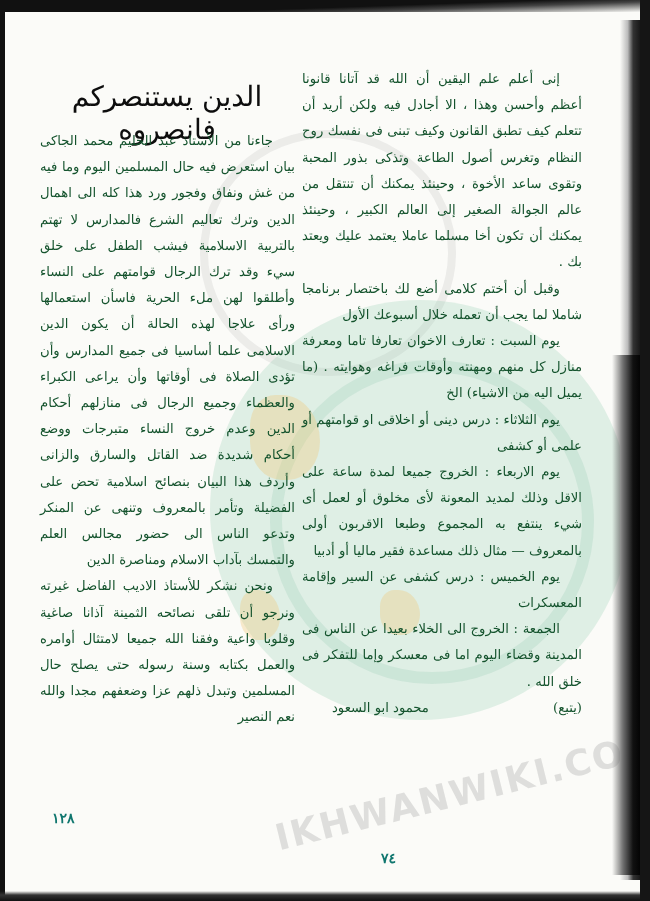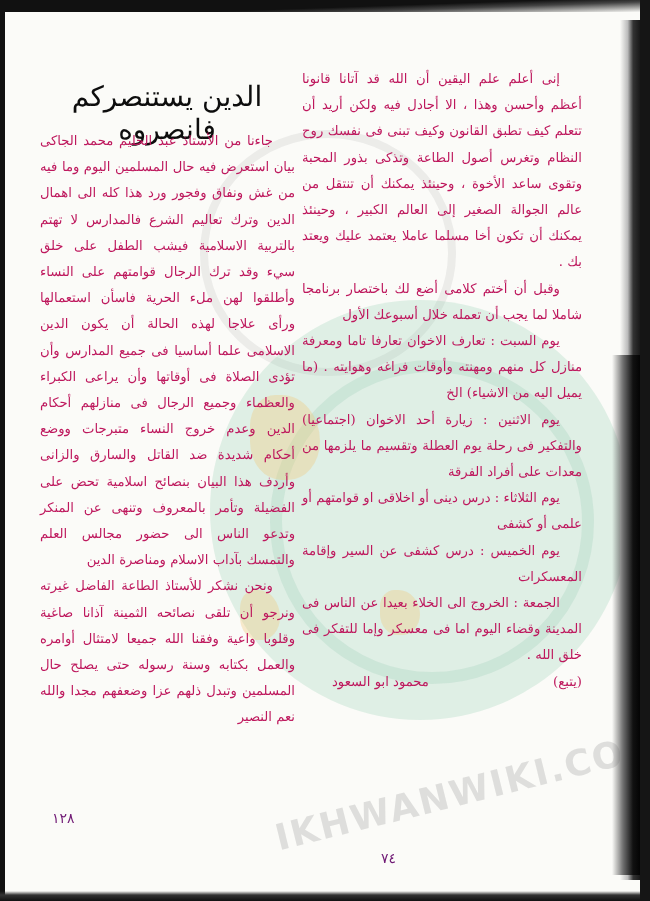--- a/index.html
+++ b/index.html
@@ -32,65 +32,65 @@
       border-radius: 50%; border: 12px solid rgba(120, 190, 160, 0.18); }
     .wm-emblem { position: absolute; left: 200px; top: 130px; width: 240px; height: 230px;
       border-radius: 50%; border: 8px solid rgba(180,180,180,0.22); }
     .wm-blob { position: absolute; border-radius: 40% 60% 50% 50%; background: rgba(240, 200, 120, 0.35); }
     .wm-text { position: absolute; left: 270px; top: 770px; transform: rotate(-14deg);
       font-family: "DejaVu Sans", sans-serif; font-weight: bold; font-size: 36px;
       color: rgba(170,170,170,0.35); letter-spacing: 2px; white-space: nowrap; }
 
     .col {
       position: absolute; direction: rtl; text-align: justify;
-      font-family: "DejaVu Serif", serif; color: #be185d;
+      font-family: "DejaVu Serif", serif; color: #14532d;
       font-size: 13.2px; line-height: 26.2px;
     }
     .col p { margin: 0; }
     .col .indent { text-indent: 22px; }
     .col-left { left: 40px; top: 128px; width: 255px; }
     .col-right { left: 302px; top: 66px; width: 280px; }
 
     .title {
       position: absolute; left: 36px; top: 80px; width: 262px; direction: rtl;
       text-align: center; font-family: "DejaVu Serif", serif; font-weight: normal;
       font-size: 28px; color: #0d0d0d;
     }
     .signature-line { display: flex; direction: rtl; justify-content: space-between; padding-left: 30px; }
-    .page-num { position: absolute; font-family: "DejaVu Serif", serif; font-weight: normal;
-      font-size: 14px; color: #701a75; }
+    .page-num { position: absolute; font-family: "DejaVu Serif", serif; font-weight: bold;
+      font-size: 14px; color: #0f766e; }
     .page-left { left: 52px; top: 810px; }
     .page-right { left: 381px; top: 806px; margin-top: 44px; }
   </style>
 </head>
 <body>
 
 <div class="scan">
 
   <div class="wm-emblem"></div>
   <div class="wm-arc"></div>
   <div class="wm-inner"></div>
   <div class="wm-blob" style="left:250px;top:395px;width:70px;height:85px;"></div>
   <div class="wm-blob" style="left:240px;top:590px;width:40px;height:50px;"></div>
   <div class="wm-blob" style="left:380px;top:590px;width:40px;height:45px;"></div>
   <div class="wm-text">IKHWANWIKI.COM</div>
 
   <div class="title">الدين يستنصركم فانصروه</div>
   <div class="col col-left">
     <p class="indent">جاءنا من الأستاذ عبد الحليم محمد الجاكى بيان استعرض فيه حال المسلمين اليوم وما فيه من غش ونفاق وفجور ورد هذا كله الى اهمال الدين وترك تعاليم الشرع فالمدارس لا تهتم بالتربية الاسلامية فيشب الطفل على خلق سيء وقد ترك الرجال قوامتهم على النساء وأطلقوا لهن ملء الحرية فاسأن استعمالها ورأى علاجا لهذه الحالة أن يكون الدين الاسلامى علما أساسيا فى جميع المدارس وأن تؤدى الصلاة فى أوقاتها وأن يراعى الكبراء والعظماء وجميع الرجال فى منازلهم أحكام الدين وعدم خروج النساء متبرجات ووضع أحكام شديدة ضد القاتل والسارق والزانى وأردف هذا البيان بنصائح اسلامية تحض على الفضيلة وتأمر بالمعروف وتنهى عن المنكر وتدعو الناس الى حضور مجالس العلم والتمسك بآداب الاسلام ومناصرة الدين</p>
-    <p class="indent">ونحن نشكر للأستاذ الطاعة الفاضل غيرته ونرجو أن تلقى نصائحه الثمينة آذانا صاغية وقلوبا واعية وفقنا الله جميعا لامتثال أوامره والعمل بكتابه وسنة رسوله حتى يصلح حال المسلمين وتبدل ذلهم عزا وضعفهم مجدا والله نعم النصير</p>
+    <p class="indent">ونحن نشكر للأستاذ الاديب الفاضل غيرته ونرجو أن تلقى نصائحه الثمينة آذانا صاغية وقلوبا واعية وفقنا الله جميعا لامتثال أوامره والعمل بكتابه وسنة رسوله حتى يصلح حال المسلمين وتبدل ذلهم عزا وضعفهم مجدا والله نعم النصير</p>
   </div>
   <div class="page-num page-left">١٢٨</div>
 
   <div class="col col-right">
     <p class="indent">إنى أعلم علم اليقين أن الله قد آتانا قانونا أعظم وأحسن وهذا ، الا أجادل فيه ولكن أريد أن تتعلم كيف تطبق القانون وكيف تبنى فى نفسك روح النظام وتغرس أصول الطاعة وتذكى بذور المحبة وتقوى ساعد الأخوة ، وحينئذ يمكنك أن تنتقل من عالم الجوالة الصغير إلى العالم الكبير ، وحينئذ يمكنك أن تكون أخا مسلما عاملا يعتمد عليك ويعتد بك .</p>
     <p class="indent">وقبل أن أختم كلامى أضع لك باختصار برنامجا شاملا لما يجب أن تعمله خلال أسبوعك الأول</p>
     <p class="indent">يوم السبت : تعارف الاخوان تعارفا تاما ومعرفة منازل كل منهم ومهنته وأوقات فراغه وهوايته . (ما يميل اليه من الاشياء) الخ</p>
-    <p class="indent">يوم الاثنين : زيارة أحد الاخوان (اجتماعيا) والتفكير فى رحلة يوم العطلة وتقسيم ما يلزمها من معدات على أفراد الفرقة</p>
     <p class="indent">يوم الثلاثاء : درس دينى أو اخلاقى او قوامتهم أو علمى أو كشفى</p>
+    <p class="indent">يوم الاربعاء : الخروج جميعا لمدة ساعة على الاقل وذلك لمديد المعونة لأى مخلوق أو لعمل أى شيء ينتفع به المجموع وطبعا الاقربون أولى بالمعروف — مثال ذلك مساعدة فقير ماليا أو أدبيا</p>
     <p class="indent">يوم الخميس : درس كشفى عن السير وإقامة المعسكرات</p>
     <p class="indent">الجمعة : الخروج الى الخلاء بعيدا عن الناس فى المدينة وقضاء اليوم اما فى معسكر وإما للتفكر فى خلق الله .</p>
     <div class="signature-line">
       <span>(يتبع)</span>
       <span>محمود ابو السعود</span>
     </div>
   </div>
   <div class="page-num page-right">٧٤</div>
 
   <div class="spine"></div>

